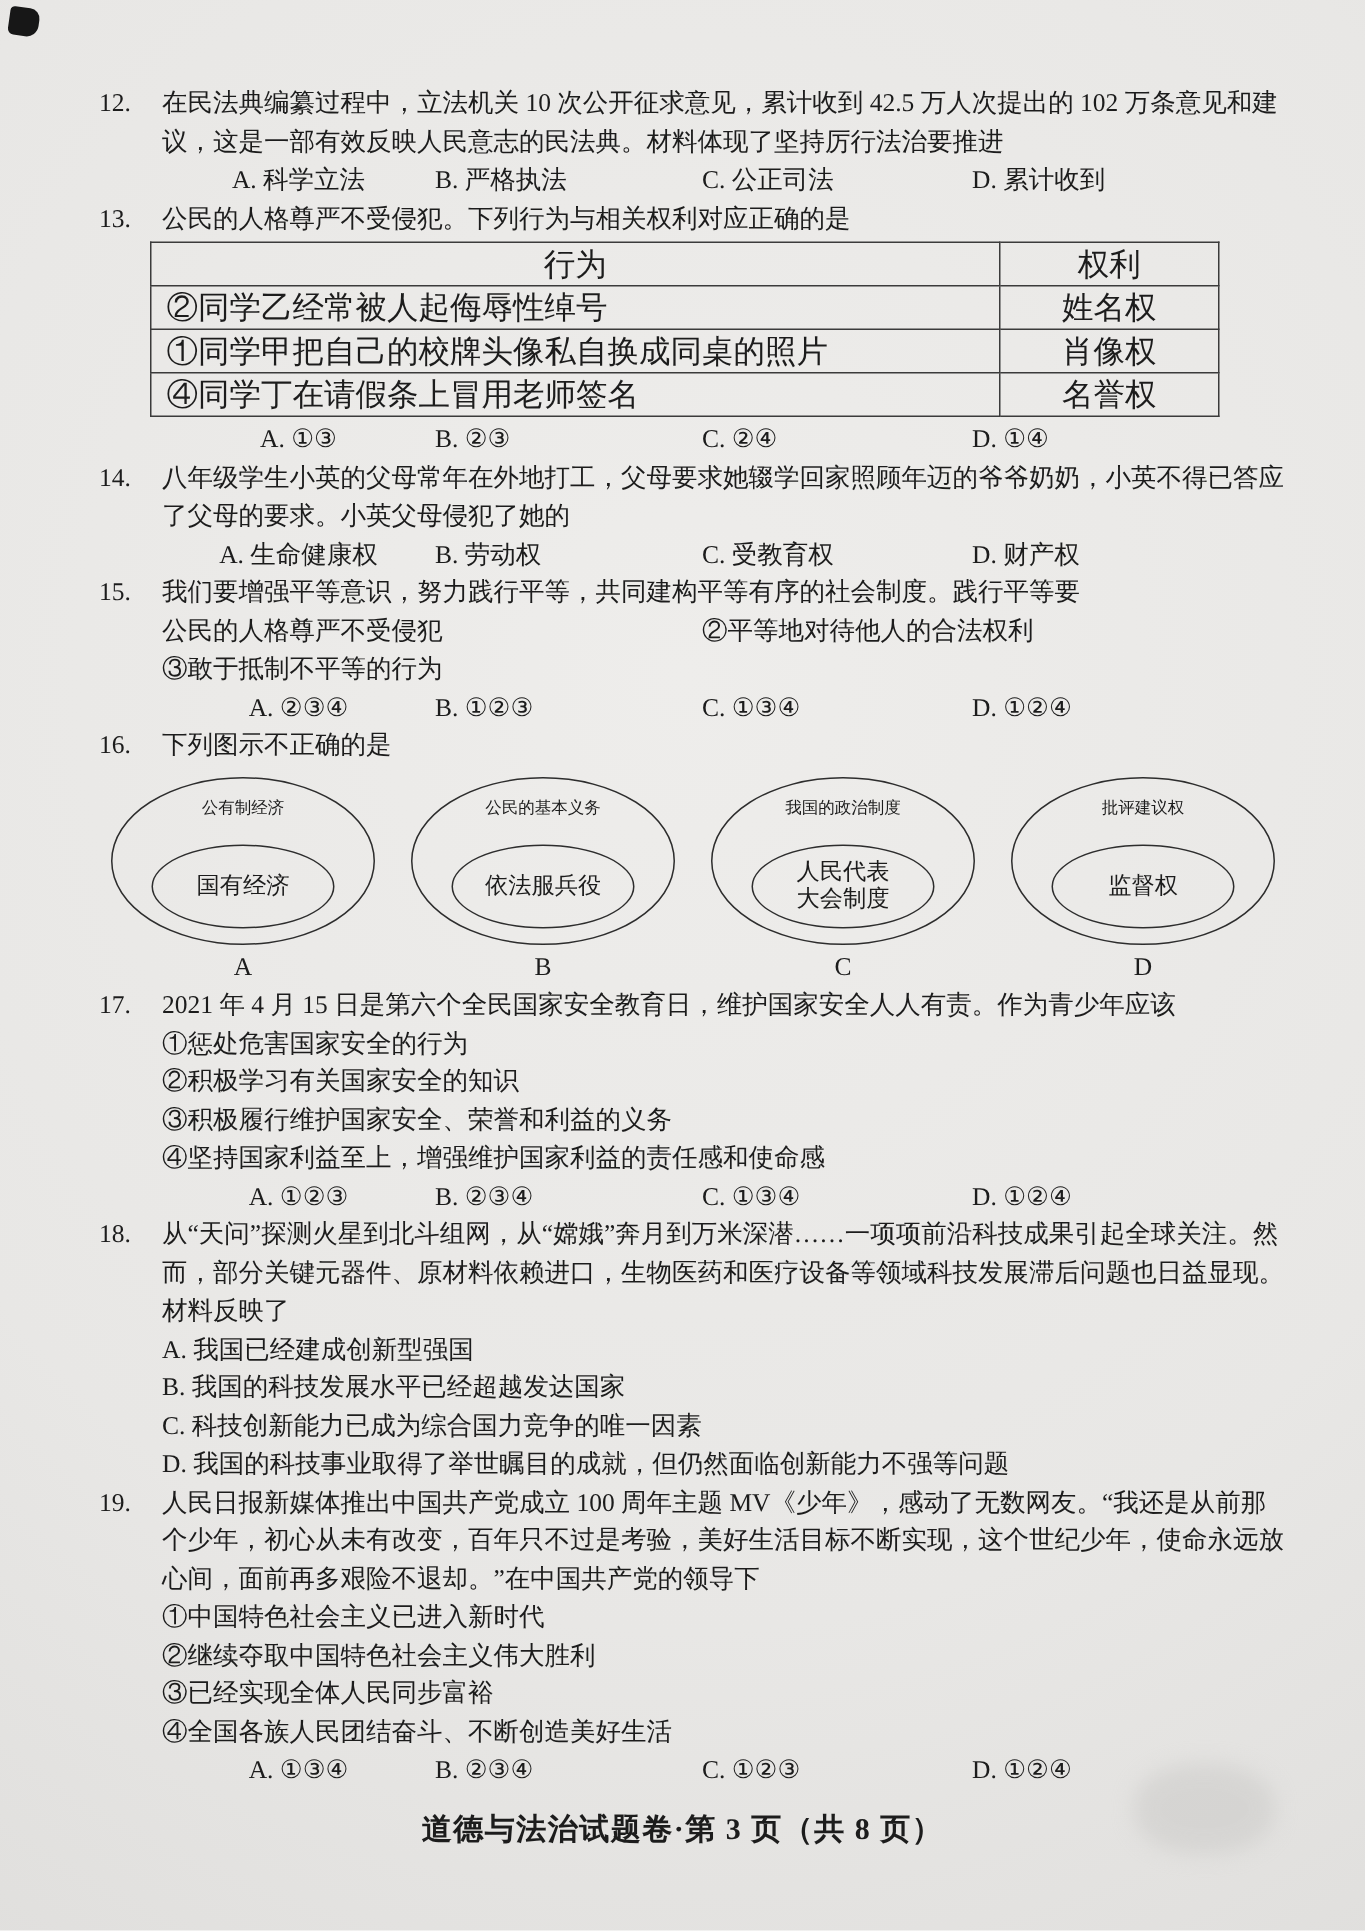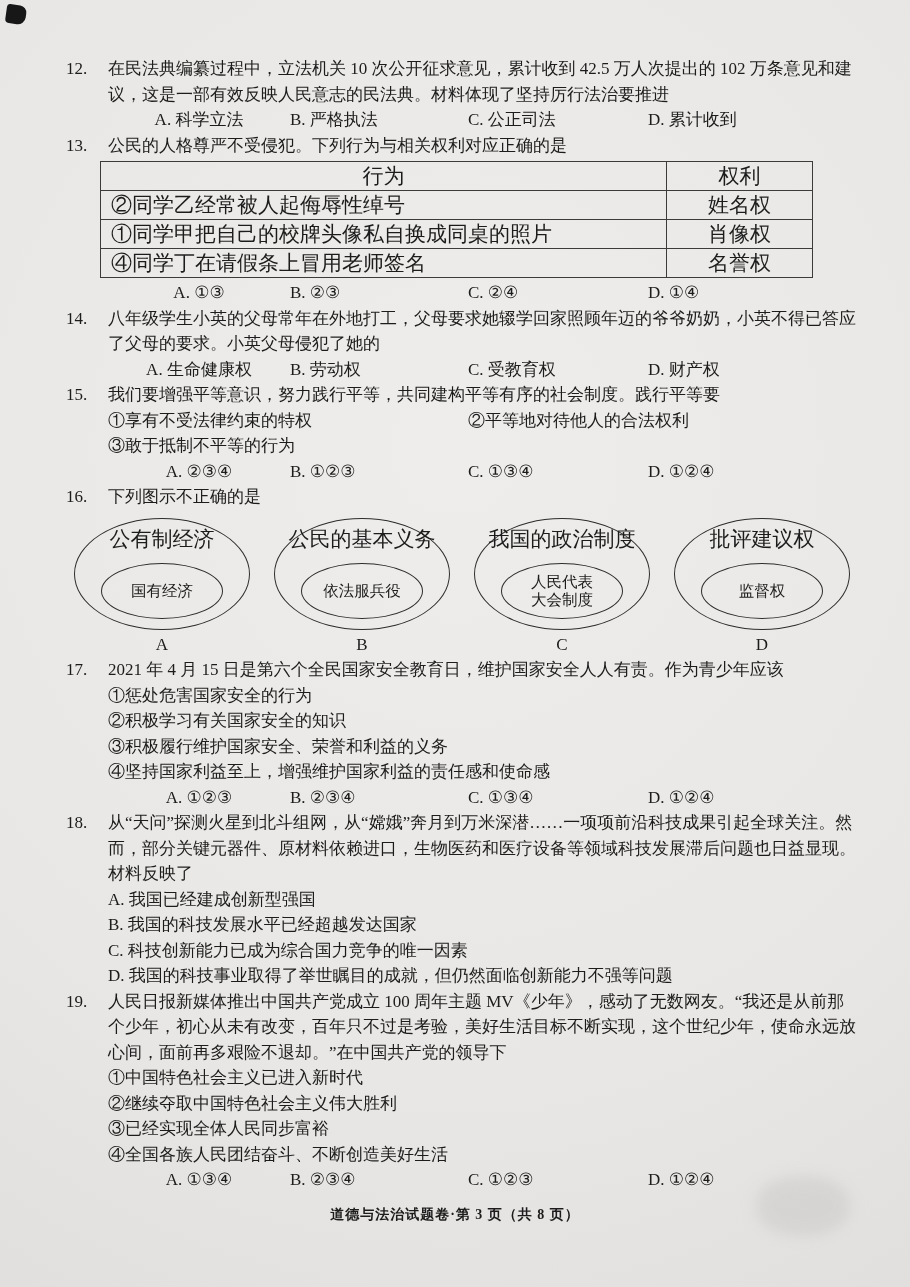--- a/index.html
+++ b/index.html
@@ -29,32 +29,32 @@
     border: 1px solid #3b3b3b; font-weight: normal;
     font-size: 21px; line-height: 26px; padding: 1px 10px;
   }
   .qtable th { text-align: center; }
   .qtable td.col-behavior { width: 566px; text-align: left; }
   .qtable td.col-right, .qtable th.col-right { width: 146px; text-align: center; }
 
   .diagrams { display: flex; justify-content: space-between; padding: 8px 8px 0 8px; }
   .venn { position: relative; width: 176px; height: 112px; }
   .venn .outer { position: absolute; inset: 0; border: 1.5px solid #2d2d2d; border-radius: 50%; }
-  .venn .outer-label { position: absolute; top: 12px; left: 0; width: 100%; text-align: center; font-size: 21px; line-height: 18px; }
+  .venn .outer-label { position: absolute; top: 12px; left: 0; width: 100%; text-align: center; font-size: 11px; line-height: 18px; }
   .venn .inner {
     position: absolute; left: 50%; transform: translateX(-50%); top: 45px;
     width: 122px; height: 56px; border: 1.5px solid #2d2d2d; border-radius: 50%;
     display: flex; align-items: center; justify-content: center;
     text-align: center; font-size: 15.5px; line-height: 18px;
   }
   .venn .inner span { white-space: pre-line; }
   .diagram-labels { display: flex; justify-content: space-between; padding: 2px 8px 0 8px; }
   .diagram-labels span { width: 176px; text-align: center; font-size: 17px; }
 
-  .footer { position: absolute; left: 0; right: 0; top: 1206px; text-align: center; font-size: 14px; font-weight: bold; letter-spacing: 1px; }
+  .footer { position: absolute; left: 0; right: 0; top: 1206px; text-align: center; font-size: 20px; font-weight: bold; letter-spacing: 1px; }
 
   .corner-mark { position: absolute; left: 6px; top: 5px; width: 20px; height: 19px; background: #171717; border-radius: 3px 7px 8px 4px; transform: rotate(8deg); }
   .smudge { position: absolute; left: 756px; top: 1176px; width: 94px; height: 60px; background: #c9c8c6; opacity: .5; filter: blur(7px); border-radius: 45%; }
 </style>
 </head>
 <body>
 
 <div class="corner-mark"></div>
 <div class="smudge"></div>
 
@@ -106,21 +106,21 @@
       <span class="o1">A. 生命健康权</span>
       <span class="o2">B. 劳动权</span>
       <span class="o3">C. 受教育权</span>
       <span class="o4">D. 财产权</span>
     </div>
   </section>
 
   <section class="q">
     <div class="stem"><span class="qnum">15.</span><span>我们要增强平等意识，努力践行平等，共同建构平等有序的社会制度。践行平等要</span></div>
     <div class="items-2col">
-      <span class="i1">①享有不受法律约束的特权</span>
+      <span class="i1">公民的人格尊严不受侵犯</span>
       <span class="i2">②平等地对待他人的合法权利</span>
     </div>
     <div class="items-2col">
       <span class="i1">③敢于抵制不平等的行为</span>
     </div>
     <div class="opts">
       <span class="o1">A. ②③④</span>
       <span class="o2">B. ①②③</span>
       <span class="o3">C. ①③④</span>
       <span class="o4">D. ①②④</span>

